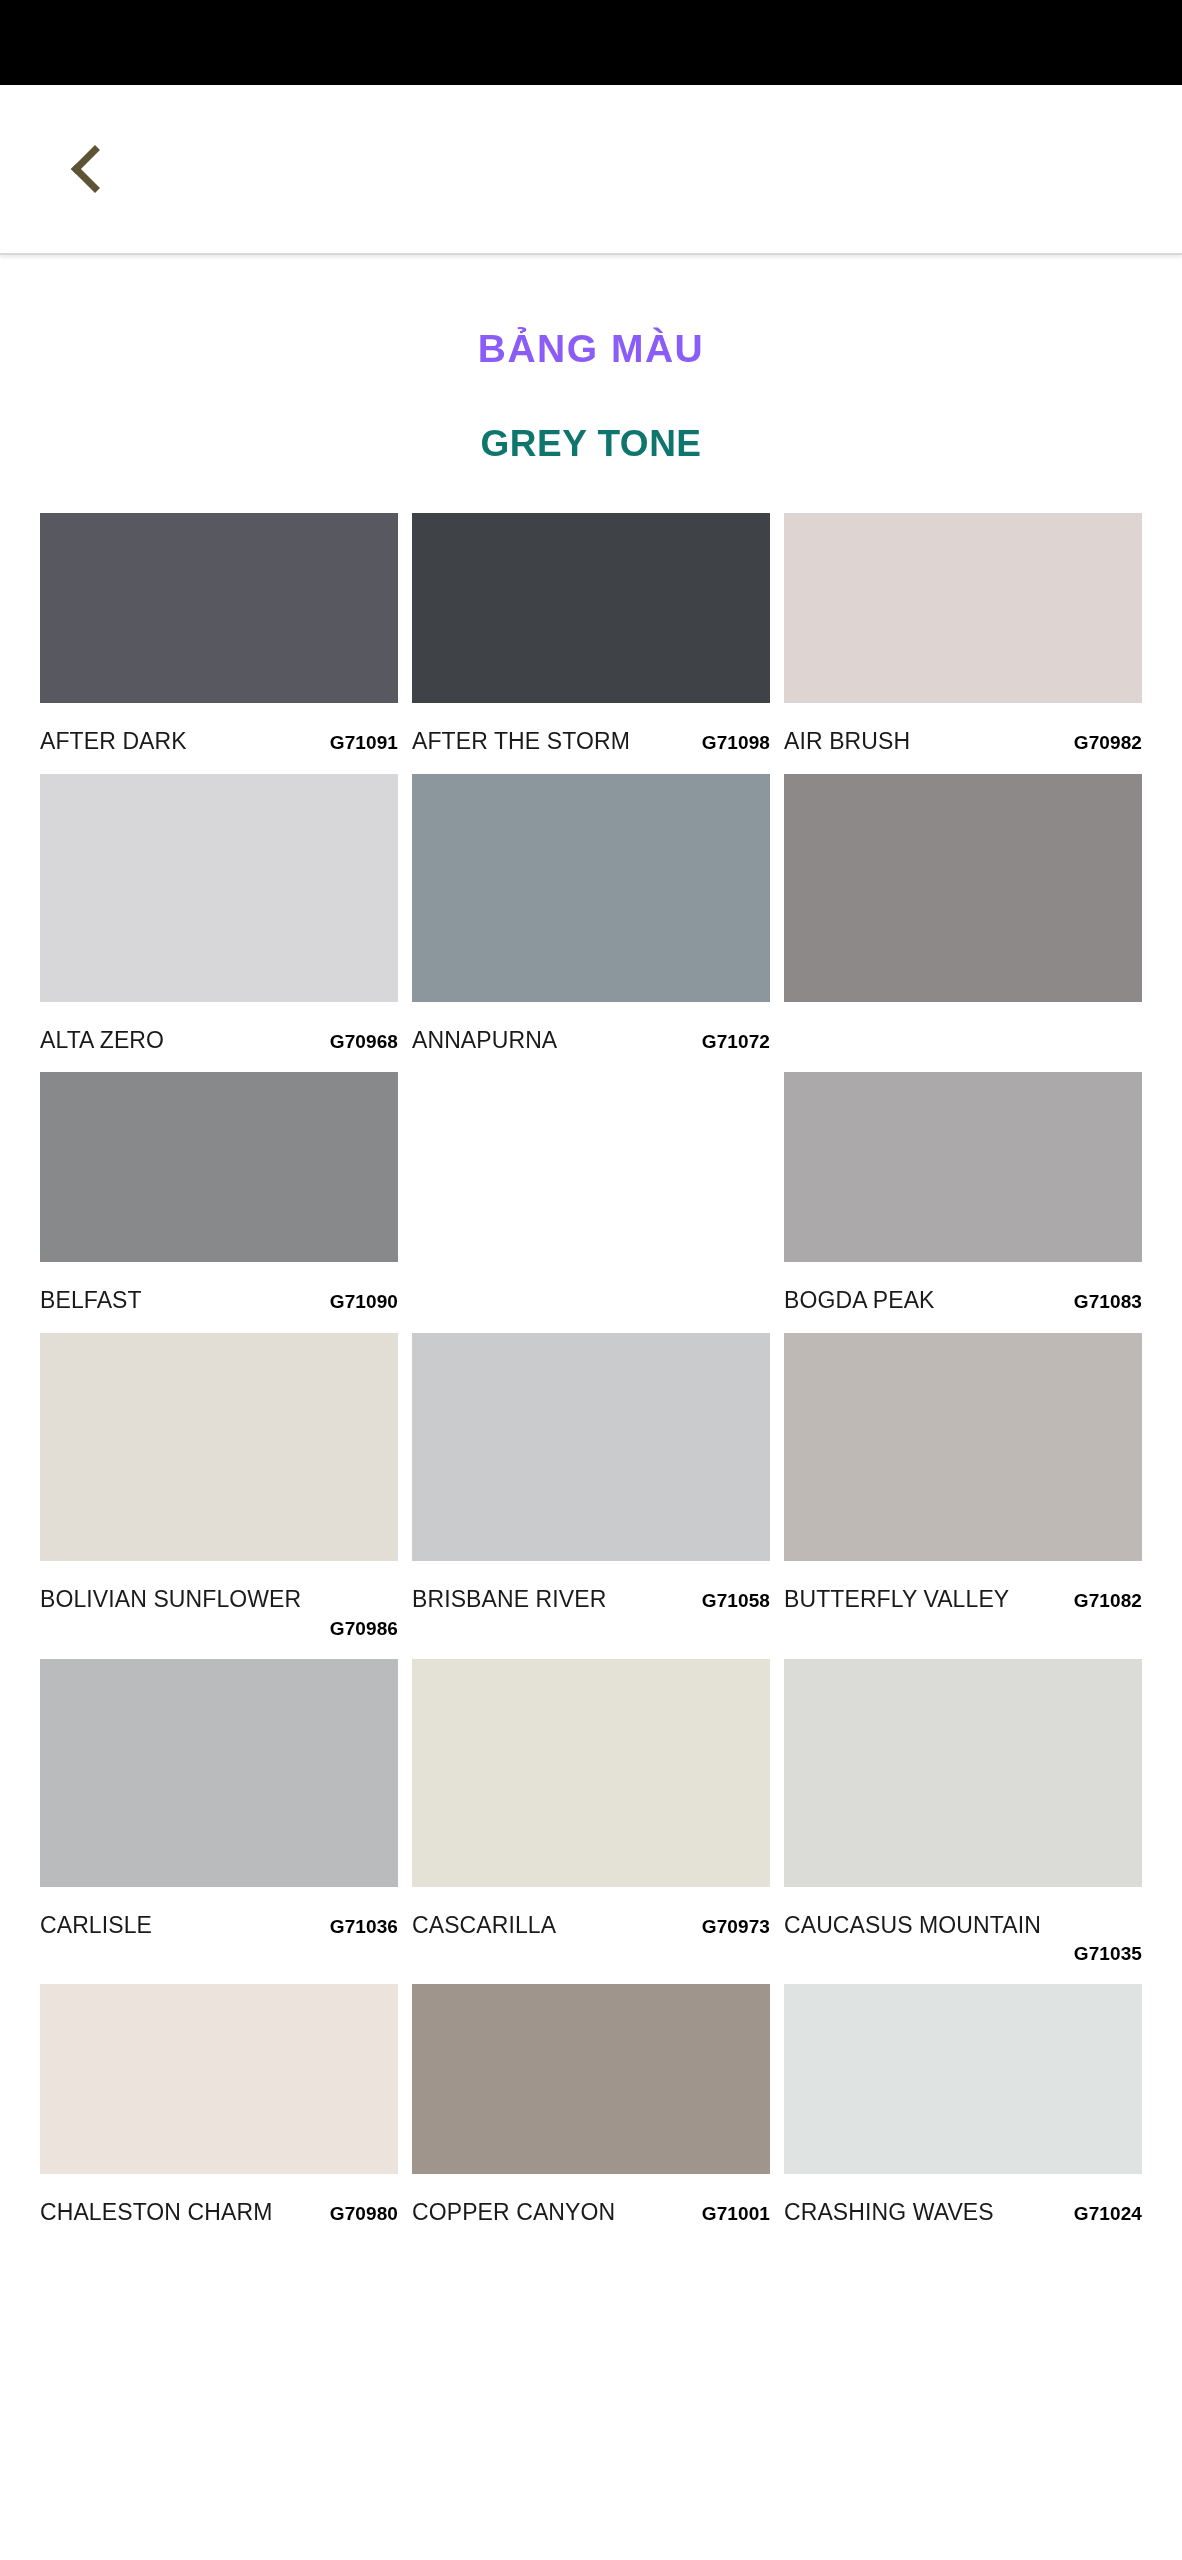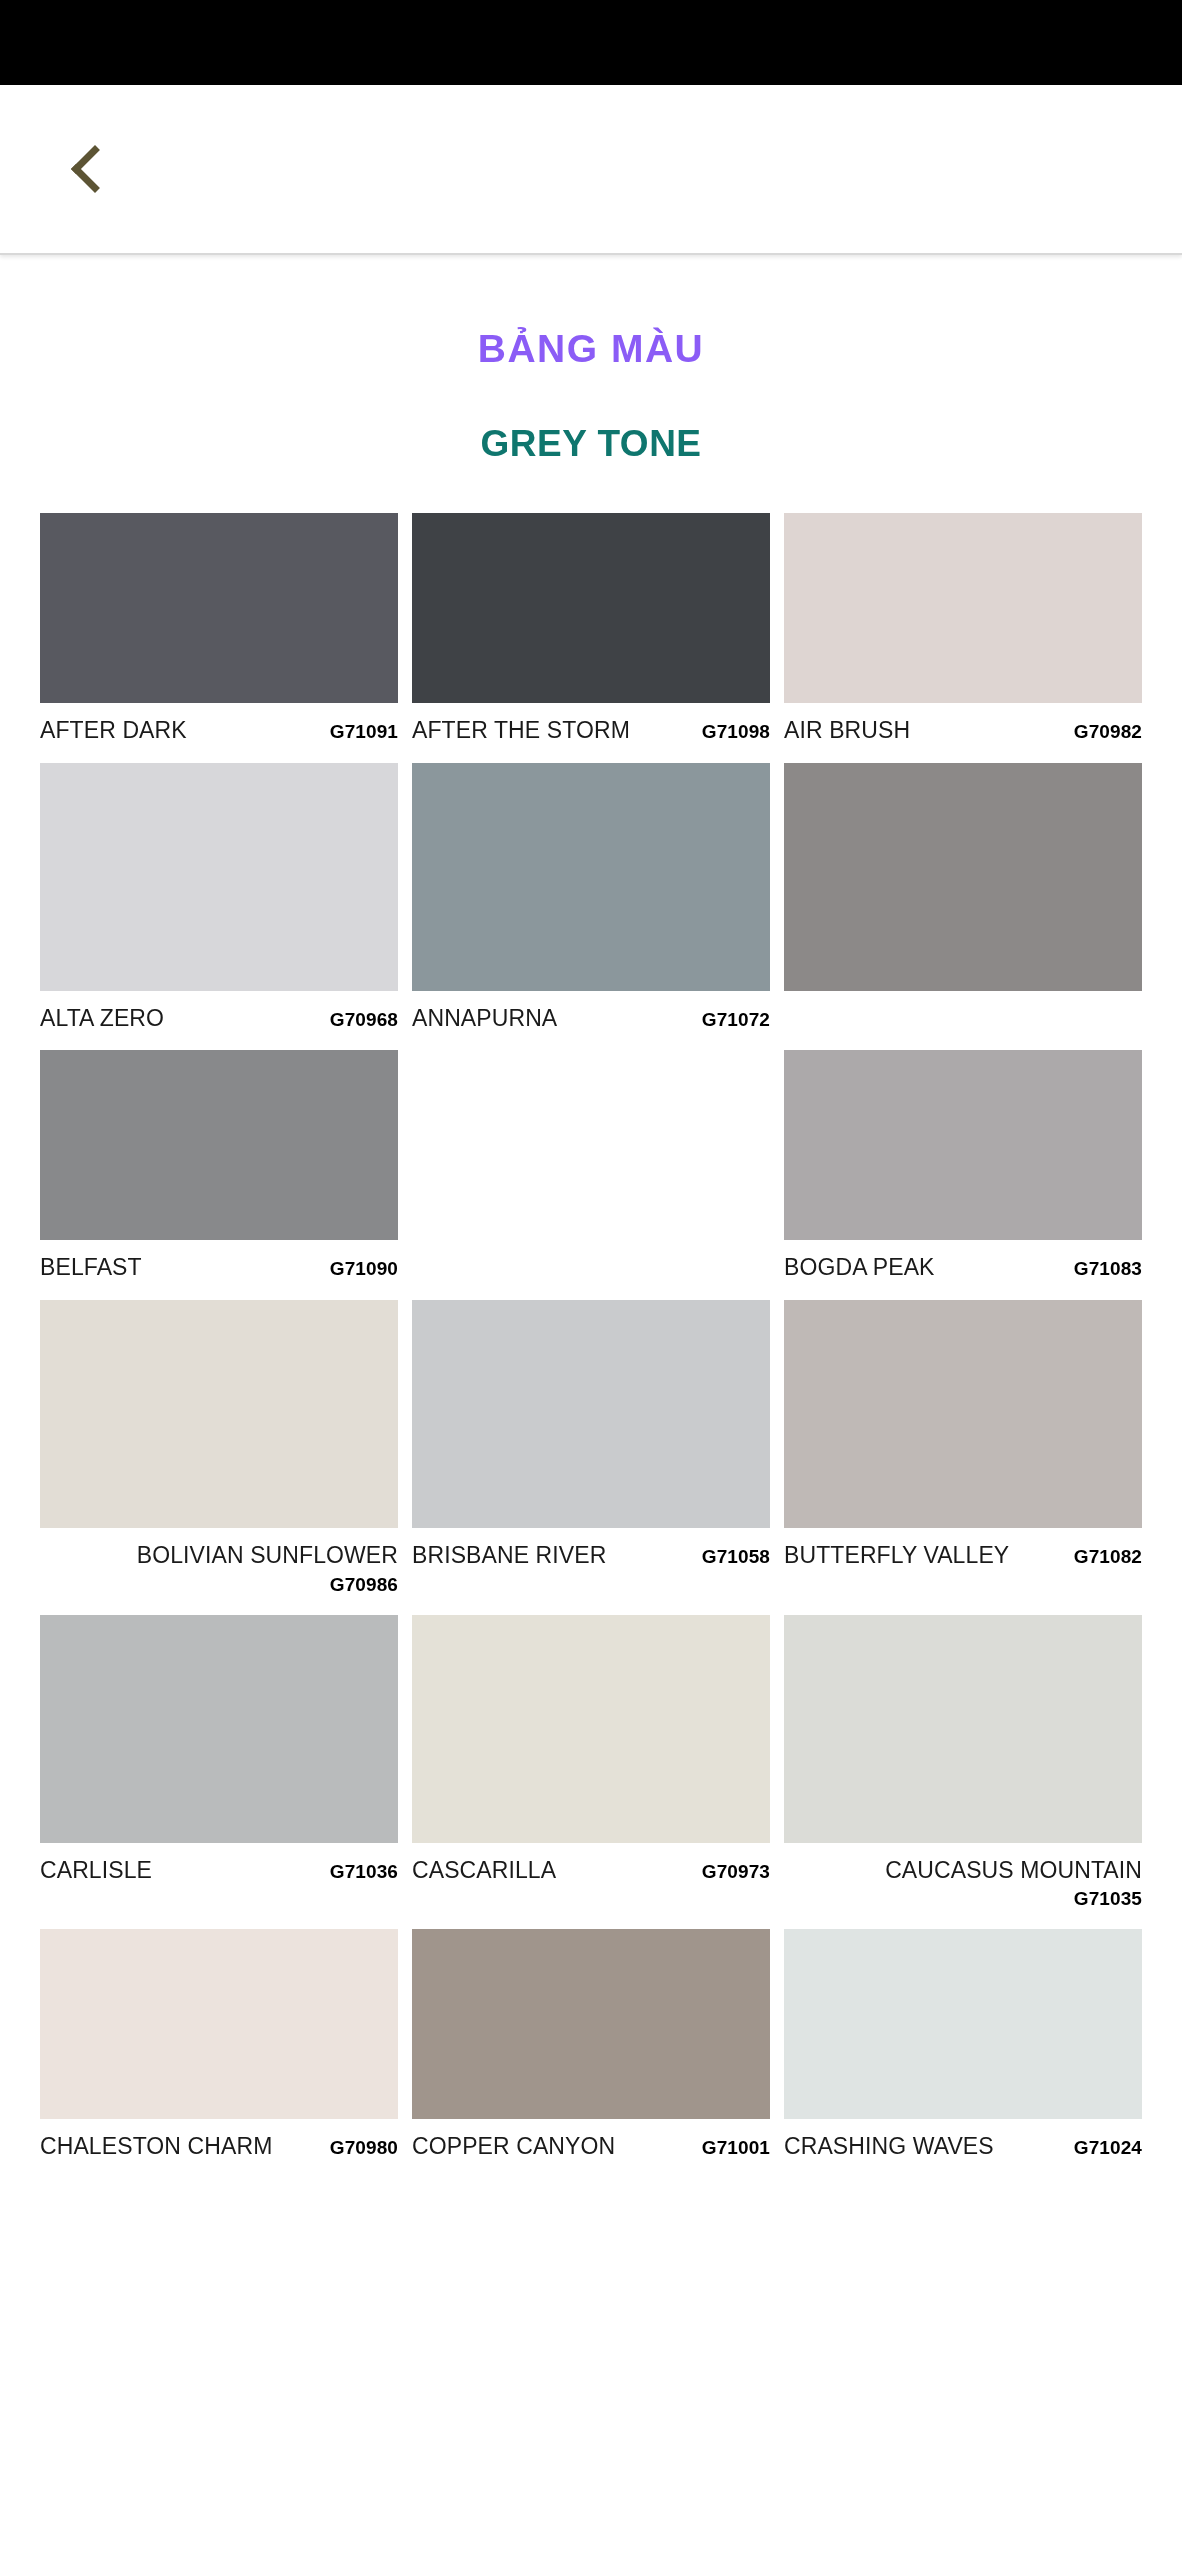--- a/index.html
+++ b/index.html
@@ -154,25 +154,25 @@
     flex-direction: column;
   }
   .swatch-chip {
     width: 100%;
     height: 190px;
     cursor: pointer;
   }
   .swatch-row.tall .swatch-chip { height: 228px; }
 
   .swatch-label {
-    margin-top: 11px;
+    margin-top: 22px;
     display: flex;
     flex-wrap: wrap;
     align-items: baseline;
-    justify-content: flex-end;
+    justify-content: space-between;
     line-height: 1.42;
   }
   .swatch-name {
     font-size: 23px;
     color: #1a1a1a;
     letter-spacing: 0.1px;
     white-space: nowrap;
   }
   .swatch-code {
     font-size: 19px;

